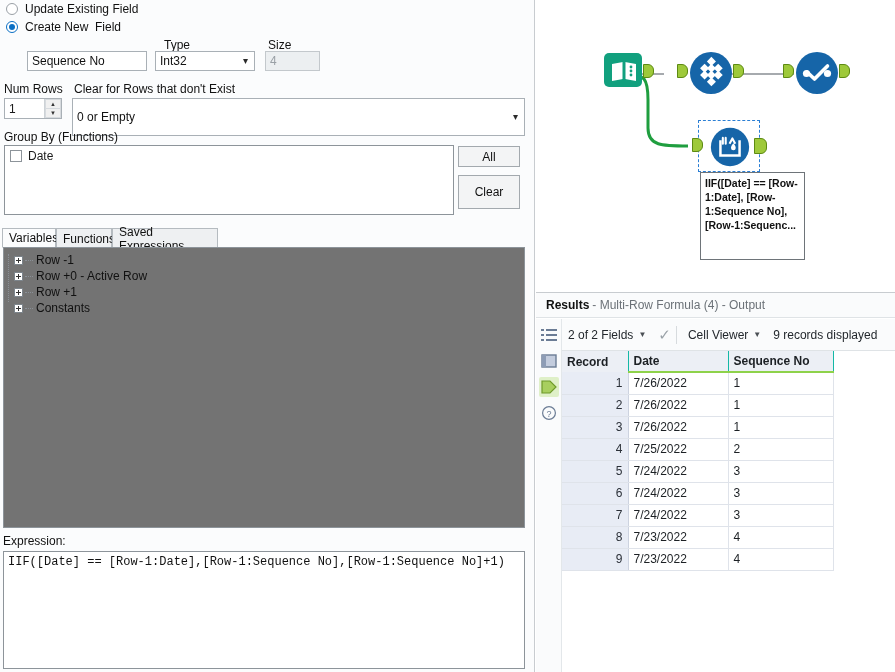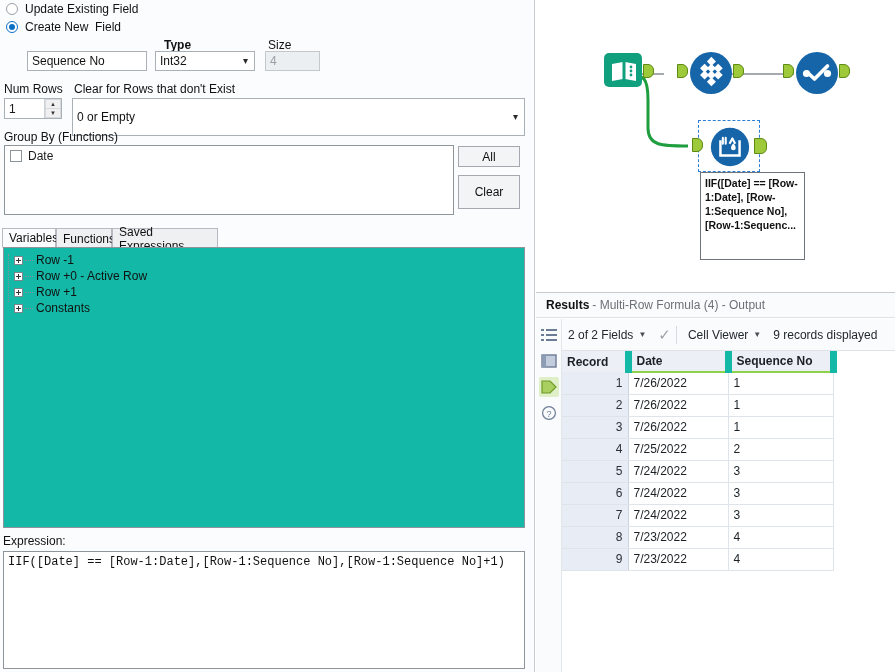--- a/index.html
+++ b/index.html
@@ -93,21 +93,21 @@
     position: absolute; top: 0; height: 20px;
     display: flex; align-items: center; padding: 0 6px;
     font-size: 12px; color: #111;
     border: 1px solid #b5bbc0; border-bottom: none;
     background: #eef0f2;
   }
   .tab.active { background: #fbfcfd; border-bottom: 1px solid #fbfcfd; }
 
   #treebox {
     position: absolute; left: 3px; top: 247px; width: 522px; height: 281px;
-    background: #14b8a6; border: 1px solid #8d949a;
+    background: #737373; border: 1px solid #8d949a;
   }
   .treenode {
     position: relative; display: flex; align-items: center;
     height: 16px; padding-left: 10px; font-size: 12px; color: #111;
   }
   .expander {
     width: 9px; height: 9px; border: 1px solid #7d858c; background: #fff;
     position: relative; margin-right: 2px; flex: none;
   }
   .expander::before {
@@ -186,21 +186,21 @@
     display: flex; flex-direction: column; align-items: center; padding-top: 6px;
   }
   .side-ic { width: 20px; height: 20px; margin-bottom: 6px; display: flex; align-items: center; justify-content: center; }
   .side-ic.sel { background: #dff0c8; border-radius: 2px; }
 
   #grid { position: absolute; left: 26px; top: 58px; width: 333px; height: 322px; background: #fff; }
   table.grid { border-collapse: collapse; table-layout: fixed; }
   table.grid th {
     font-size: 12px; font-weight: bold; color: #1c2024;
     text-align: left; padding: 3px 5px; height: 20px;
-    background: #eceff5; border-right: 7px solid #14b8a6;
+    background: #eceff5; border-right: 1px solid #14b8a6;
   }
   table.grid th.rec { background: #eceff5; }
   table.grid th.datacol { border-bottom: 2px solid #8ed24a; background: #eceff5; }
   table.grid td {
     font-size: 12px; color: #1c2024; padding: 2px 5px; height: 22px;
     border-bottom: 1px solid #dfe3ea; border-right: 1px solid #dfe3ea;
     background: #ffffff;
   }
   table.grid td.rec {
     text-align: right; background: #e8ecf5; color: #2b3038; border-right: 1px solid #cdd3e0;
@@ -216,21 +216,21 @@
     <div class="radio-row" style="left:6px; top:2px;">
       <span class="radio-dot"></span>
       <span class="radio-label">Update Existing Field</span>
     </div>
 
     <div class="radio-row" style="left:6px; top:20px;">
       <span class="radio-dot checked"></span>
       <span class="radio-label">Create New  Field</span>
     </div>
 
-    <div class="fld-label" style="left:164px; top:38px;font-weight:bold;">Type</div>
+    <div class="fld-label" style="left:164px; top:38px;">Type</div>
     <div class="fld-label" style="left:268px; top:38px;">Size</div>
 
     <div class="txtbox" style="left:27px; top:51px; width:120px; height:20px;">
       <span>Sequence No</span>
     </div>
 
     <div class="combo" style="left:155px; top:51px; width:100px; height:20px;gap:28px;">
       <span>Int32</span>
       <span class="chev">▾</span>
     </div>

